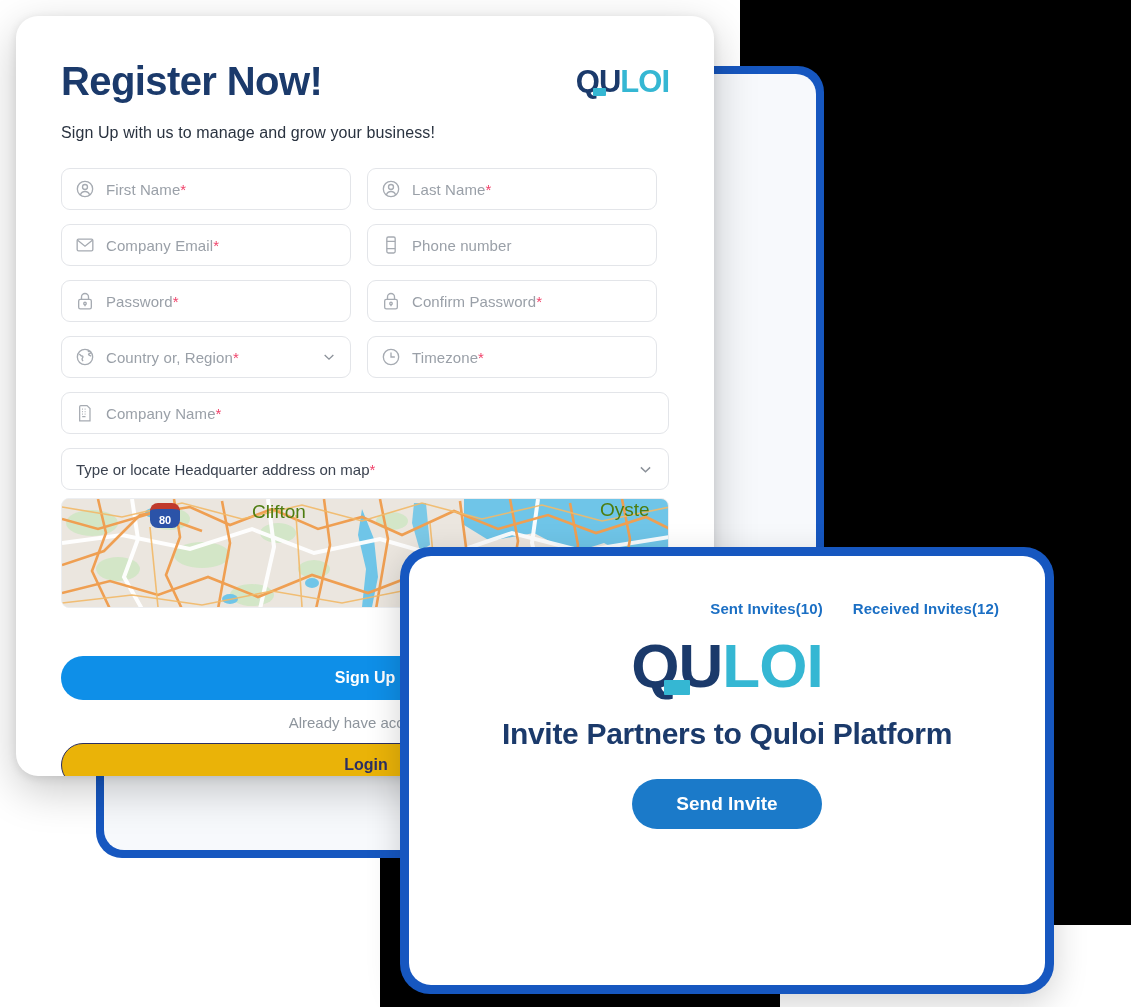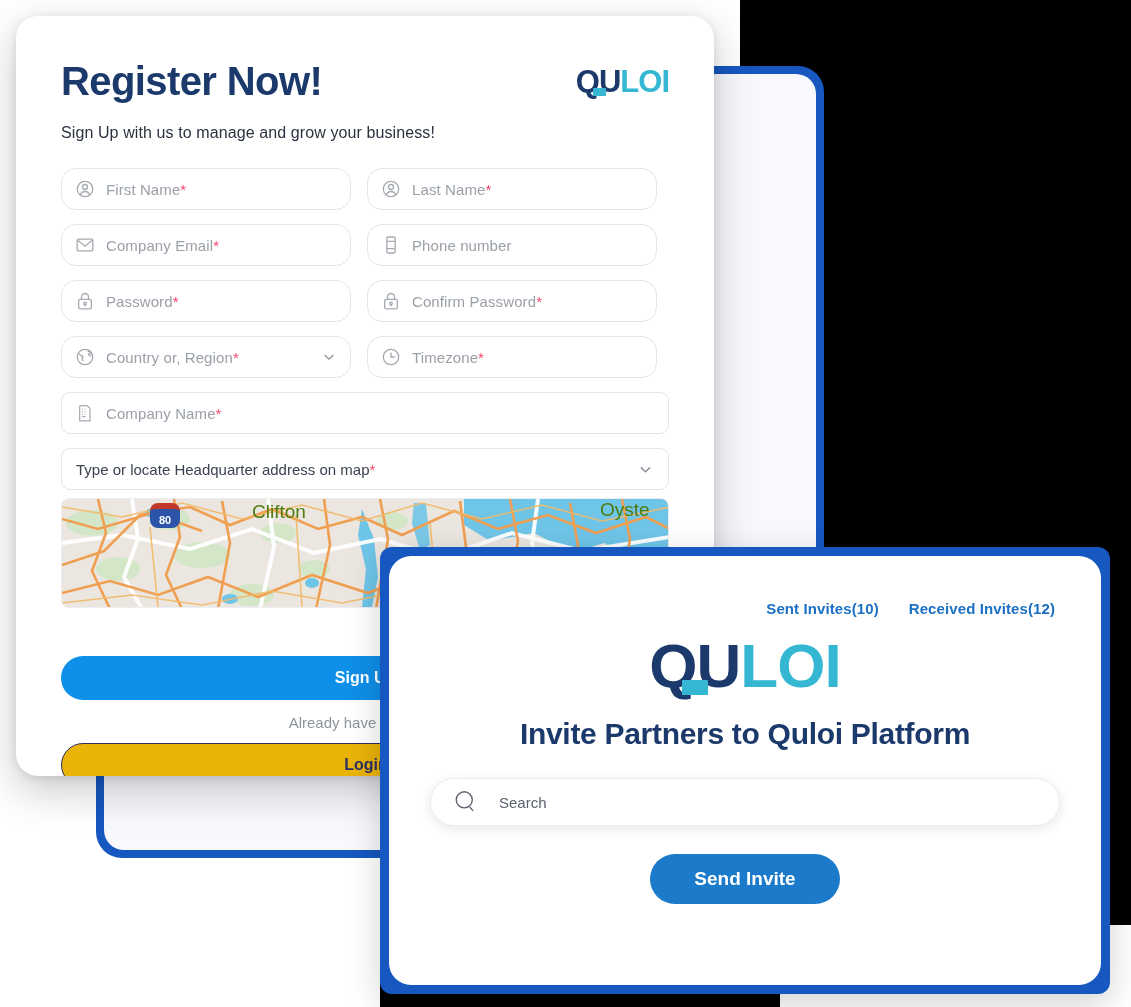--- a/index.html
+++ b/index.html
@@ -80,21 +80,21 @@
   .field{
     box-sizing:border-box;
     height:42px;
     border:1px solid #e3e5e9;
     border-radius:9px;
     background:#fff;
     display:flex;align-items:center;
     padding:0 13px;
     gap:11px;
   }
-  .field.half{width:290px;border-radius:15px;}
+  .field.half{width:290px;}
   .field.full{width:100%;}
   .field .ph{
     font-size:15px;color:#9aa0a8;letter-spacing:0.1px;white-space:nowrap;
   }
   .field .ph .req{color:#f0426a;}
   .field .chev{margin-left:auto;color:#8b9199;display:flex;}
   .ico{width:20px;height:20px;flex:0 0 20px;color:#a6abb2;display:flex;align-items:center;justify-content:center;}
   .ico svg{display:block;}
 
   .addr-field{
@@ -136,23 +136,23 @@
   .btn-login{
     margin-top:12px;height:42px;width:100%;
     background:#eab308;border:1px solid #2b2f63;border-radius:22px;
     display:flex;align-items:center;justify-content:center;
     color:#2b2f63;font-size:16px;font-weight:bold;
   }
 
   
   .invite-frame{
     position:absolute;
-    left:380px; top:547px; width:730px; height:447px;
+    left:400px; top:547px; width:654px; height:447px;
     background:#1657c0;
-    border-radius:12px;
+    border-radius:30px;
     z-index:5;
     box-shadow:0 10px 34px rgba(0,0,0,0.18);
   }
   .invite-card{
     position:absolute;
     left:9px; top:9px; right:9px; bottom:9px;
     background:#ffffff;
     border-radius:22px;
     overflow:hidden;
   }
@@ -398,28 +398,19 @@
 
       <div class="invite-logo-wrap">
         <div class="logo logo-lg">
           <span class="lq">QU</span><span class="ll">LOI</span>
           <span class="logo-tail"></span>
         </div>
       </div>
 
       <div class="invite-heading">Invite Partners to Quloi Platform</div>
 
-      <div class="search-bar">
-        <span class="search-ico">
-          <svg width="26" height="26" viewBox="0 0 24 24" fill="none" stroke="currentColor" stroke-width="1.3">
-            <circle cx="10.4" cy="10" r="7.4"></circle>
-              <path d="M15.4 16.6 L18.6 20.2"></path>
-          </svg>
-        </span>
-        <span class="ph">Search</span>
-      </div>
 
       <div class="btn-send">Send Invite</div>
 
     </div>
   </div>
 
 </div>
 
 </body></html>

